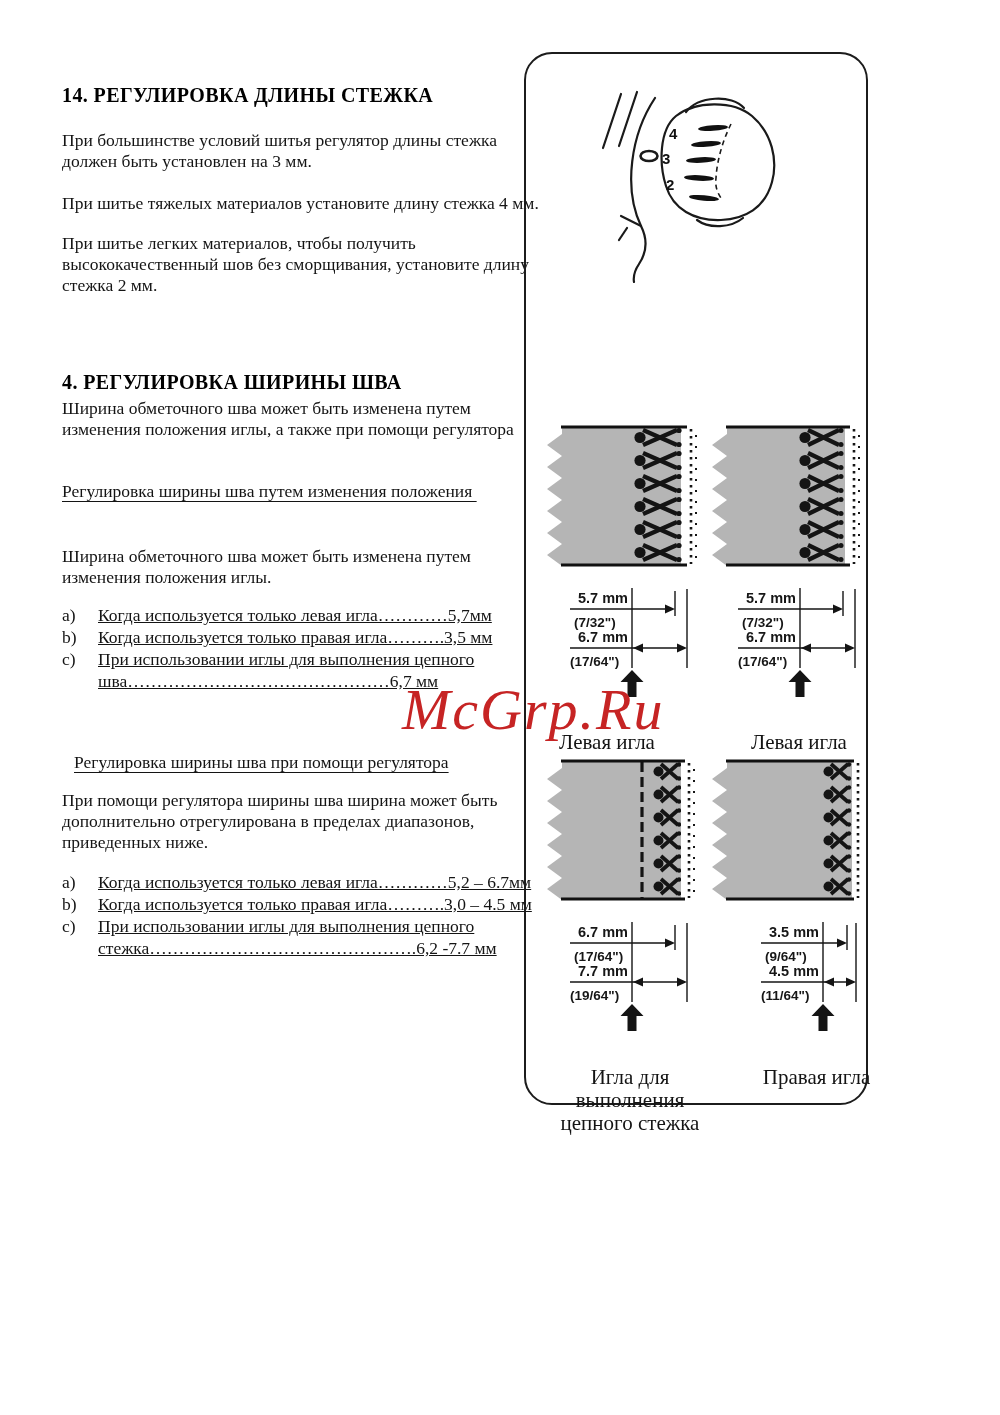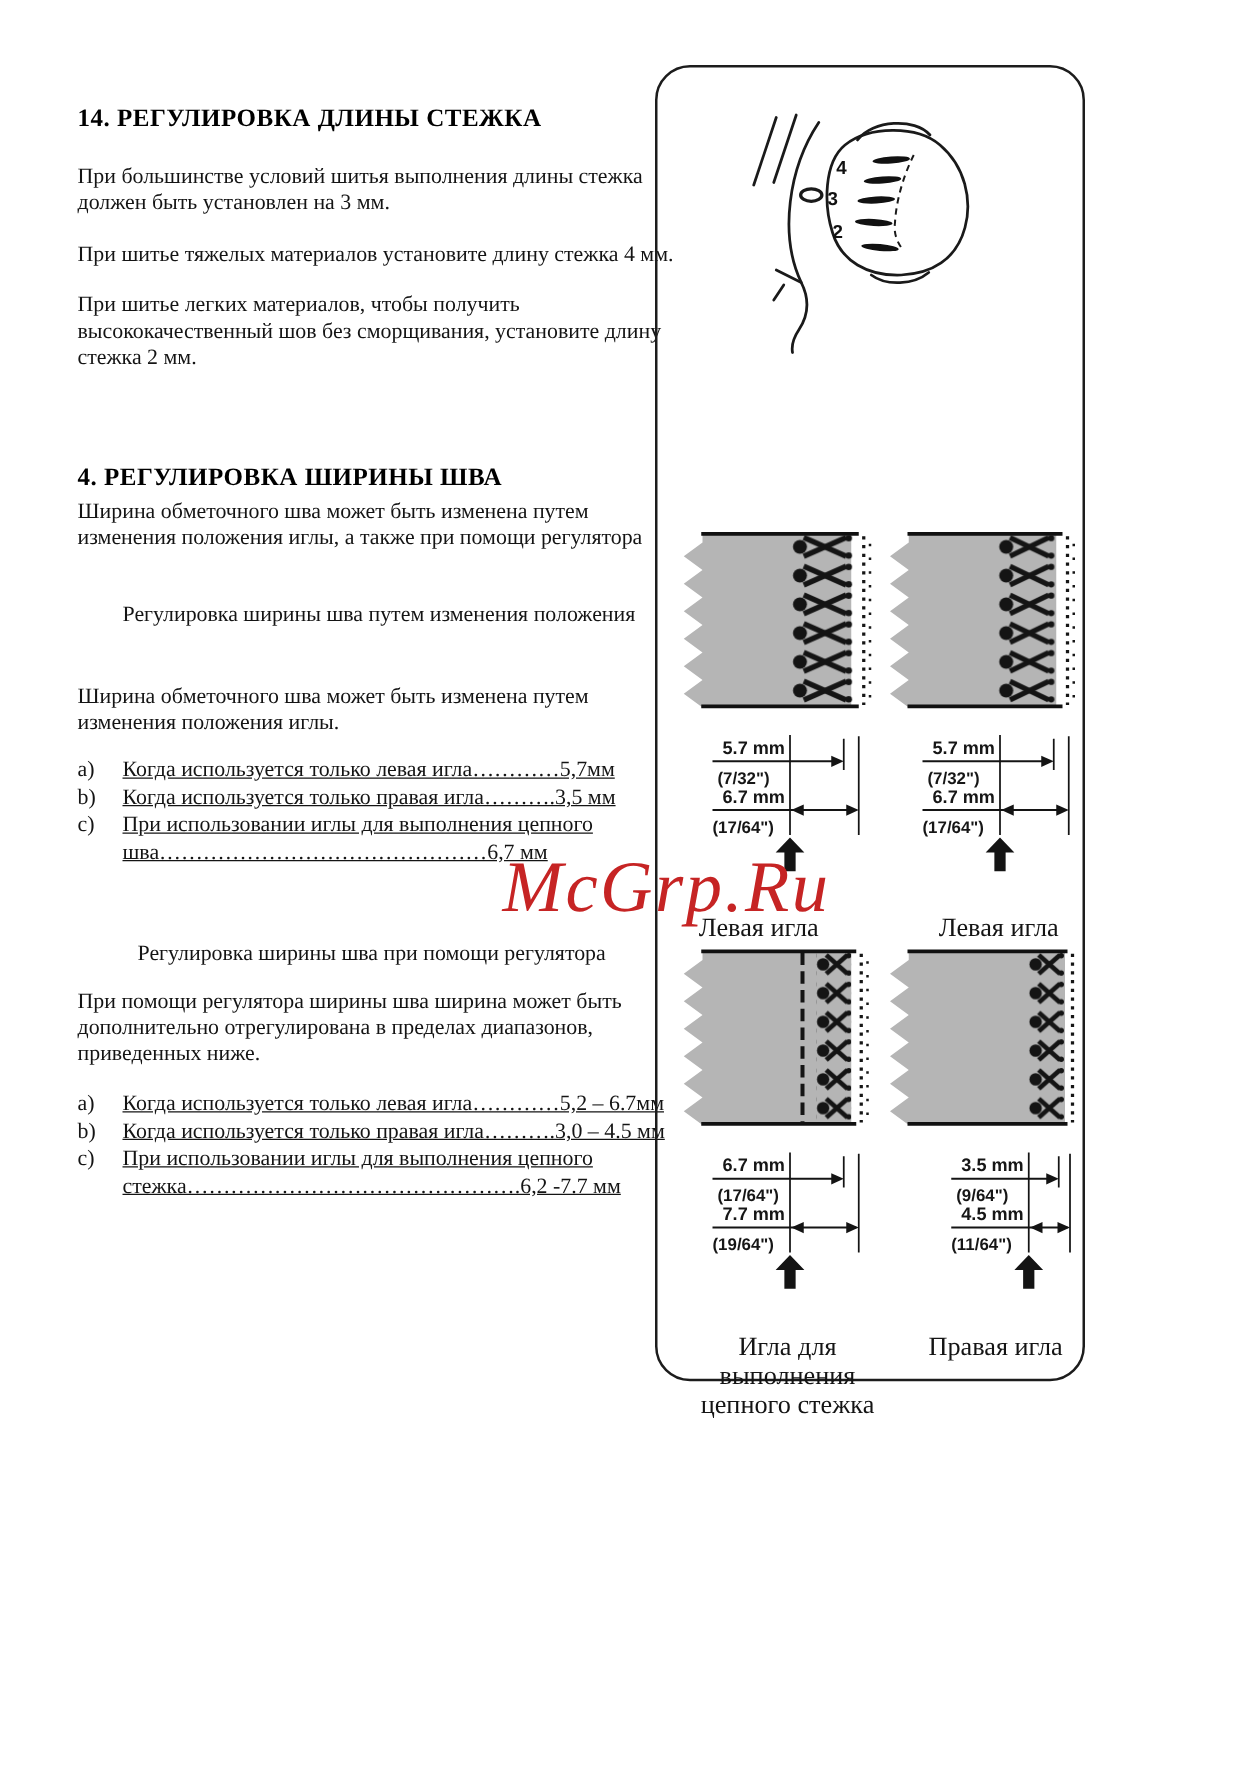--- a/index.html
+++ b/index.html
@@ -1,21 +1,21 @@
 <!DOCTYPE html>
 <html><head>
 <meta charset="utf-8">
 <style>
   html,body{margin:0;padding:0;background:#fff;}
   .page{position:relative;width:1000px;height:1415px;background:#fff;overflow:hidden;
         font-family:"Liberation Serif",serif;color:#141414;}
   .abs{position:absolute;}
   .h1{font-size:20px;font-weight:bold;letter-spacing:.4px;color:#000;white-space:nowrap;}
   .tl{font-size:17.5px;line-height:21px;white-space:pre;}
-  .ul .tl{text-underline-offset:4px;text-decoration-thickness:1.4px;line-height:23px;margin-left:36px;}
+  .ul .tl{text-decoration:underline;text-underline-offset:4px;text-decoration-thickness:1.4px;line-height:23px;}
   .list{font-size:17.5px;}
   .li{display:flex;line-height:22px;}
   .li .mk{width:36px;flex:0 0 36px;}
   .li .tx .tl{line-height:22px;text-decoration:underline;}
   .watermark{font-family:Liberation Serif, serif;font-style:italic;font-size:58px;
              color:#c62424;letter-spacing:2px;white-space:nowrap;}
   .panel{border:2px solid #1c1c1c;border-radius:28px;background:transparent;}
   .caption{font-size:21px;text-align:center;line-height:23px;}
   svg{position:absolute;overflow:visible;}
   .meas line{stroke:#141414;stroke-width:1.7;}
@@ -31,21 +31,21 @@
   .fab .dots{stroke:#161616;}
 </style>
 </head>
 <body>
 
 <div class="page">
 
   <div class="abs h1" style="left:62px;top:84px">14. РЕГУЛИРОВКА ДЛИНЫ СТЕЖКА</div>
 
   <div class="abs" style="left:62px;top:130px">
-    <div class="tl">При большинстве условий шитья выполнения длины стежка</div>
+    <div class="tl">При большинстве условий шитья регулятор длины стежка</div>
     <div class="tl">должен быть установлен на 3 мм.</div>
   </div>
   <div class="abs" style="left:62px;top:193px">
     <div class="tl">При шитье тяжелых материалов установите длину стежка 4 мм.</div>
   </div>
   <div class="abs" style="left:62px;top:233px">
     <div class="tl">При шитье легких материалов, чтобы получить</div>
     <div class="tl">высококачественный шов без сморщивания, установите длину</div>
     <div class="tl">стежка 2 мм.</div>
   </div>
@@ -280,17 +280,17 @@
     <line class="thin" x1="99" y1="3" x2="99" y2="82"></line>
     <text class="mm" x="62" y="56" text-anchor="end">4.5 mm</text>
     <line x1="4" y1="62" x2="97" y2="62"></line>
     <polygon points="99,62 89,57.5 89,66.5"></polygon>
     <polygon points="67,62 77,57.5 77,66.5"></polygon>
     <text class="fr" x="4" y="80">(11/64")</text>
     <path class="uparrow" d="M66,84 L54.5,96 L61.5,96 L61.5,111 L70.5,111 L70.5,96 L77.5,96 Z"></path>
   </svg>
 
   <div class="abs caption" style="left:540px;top:1066px;width:180px">Игла для выполнения цепного стежка</div>
-  <div class="abs caption" style="left:724px;top:1066px;width:145px">Правая игла</div>
+  <div class="abs caption" style="left:744px;top:1066px;width:145px">Правая игла</div>
 
   <div class="abs watermark" style="left:402px;top:676px">McGrp.Ru</div>
 
 </div>
 
 </body></html>

